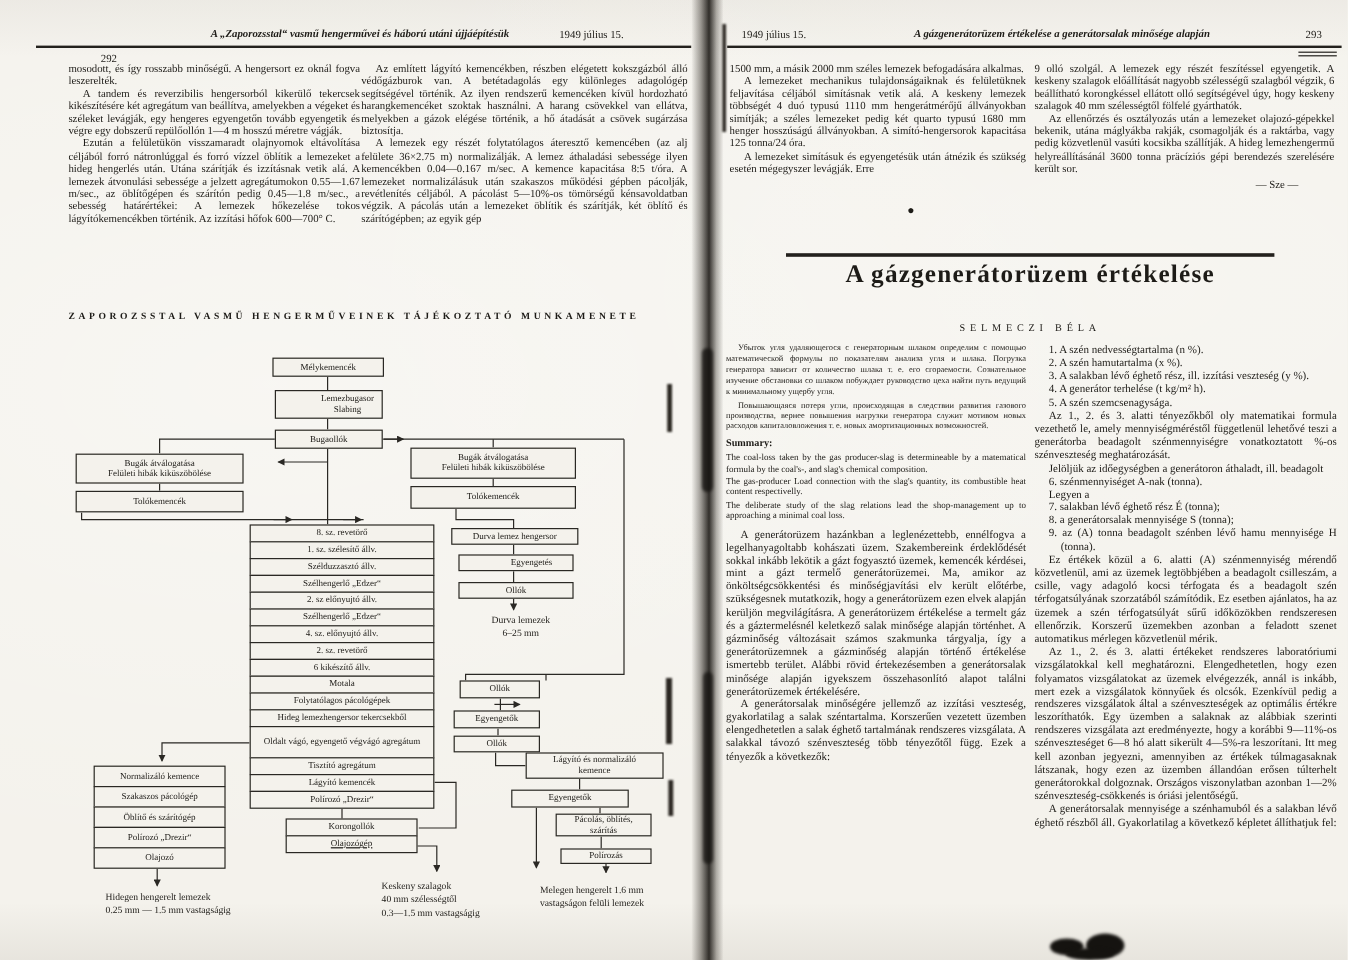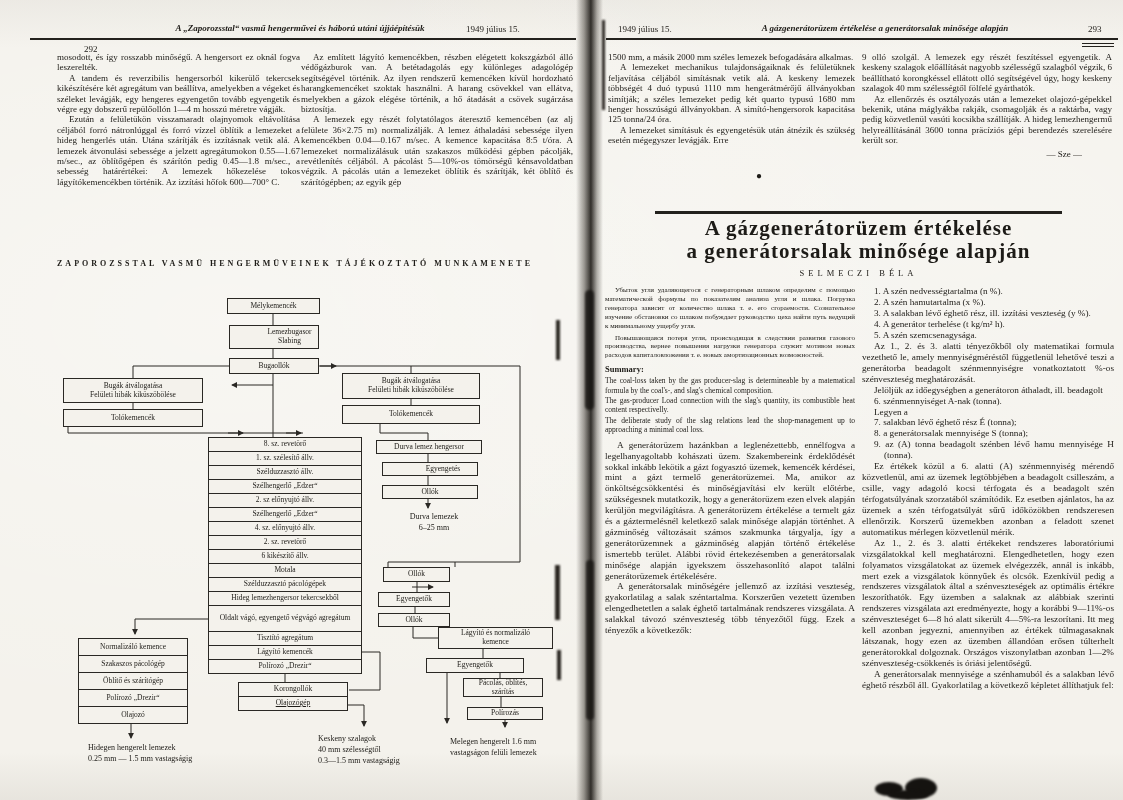--- a/index.html
+++ b/index.html
@@ -134,21 +134,21 @@
   <div class="st-row">8. sz. revetörő</div>
   <div class="st-row">1. sz. szélesítő állv.</div>
   <div class="st-row">Szélduzzasztó állv.</div>
   <div class="st-row">Szélhengerlő „Edzer“</div>
   <div class="st-row">2. sz előnyujtó állv.</div>
   <div class="st-row">Szélhengerlő „Edzer“</div>
   <div class="st-row">4. sz. előnyujtó állv.</div>
   <div class="st-row">2. sz. revetörő</div>
   <div class="st-row">6 kikészítő állv.</div>
   <div class="st-row">Motala</div>
-  <div class="st-row">Szélduzzasztó pácológépek</div>
+  <div class="st-row">Folytatólagos pácológépek</div>
   <div class="st-row">Hideg lemezhengersor tekercsekből</div>
   <div class="st-row dbl">Oldalt vágó, egyengető végvágó agregátum</div>
   <div class="st-row">Tisztító agregátum</div>
   <div class="st-row">Lágyító kemencék</div>
   <div class="st-row">Polírozó „Drezir“</div>
 </div>
 
 <div class="box" style="left:238px;top:682px;width:110px;height:15px;">Korongollók</div>
 <div class="box" style="left:238px;top:696px;width:110px;height:15px;text-decoration:underline;">Olajozógép</div>
 
@@ -208,21 +208,20 @@
   <p>9 olló szolgál. A lemezek egy részét feszítéssel egyengetik. A keskeny szalagok előállítását nagyobb szélességű szalagból végzik, 6 beállítható korongkéssel ellátott olló segítségével úgy, hogy keskeny szalagok 40 mm szélességtől fölfelé gyárthatók.</p>
   <p class="ind">Az ellenőrzés és osztályozás után a lemezeket olajozó-gépekkel bekenik, utána máglyákba rakják, csomagolják és a raktárba, vagy pedig közvetlenül vasúti kocsikba szállítják. A hideg lemezhengermű helyreállításánál 3600 tonna präcíziós gépi berendezés szerelésére került sor.</p>
   <div class="sig">— Sze —</div>
 </div>
 
 <div class="abs" style="left:756px;top:170px;font-size:10px;">●</div>
 
 <div class="abs rule" style="left:655px;top:211px;width:407px;height:2.5px;"></div>
 <div class="abs art-title" style="left:605px;top:217px;width:507px;">
   <div>A gázgenerátorüzem értékelése</div>
-  <div>a generátorsalak minősége alapján</div>
 </div>
 <div class="abs art-author" style="left:605px;top:268px;width:507px;">SELMECZI BÉLA</div>
 
 <div class="abs jp" style="left:605px;top:286px;width:250px;height:504px;overflow:hidden;">
   <p class="ru">Убыток угля удаляющегося с генераторным шлаком определим с помощью математической формулы по показателям анализа угля и шлака. Погрузка генератора зависит от количество шлака т. е. его сгораемости. Сознательное изучение обстановки со шлаком побуждает руководство цеха найти путь ведущий к минимальному ущербу угля.</p>
   <p class="ru">Повышающаяся потеря угли, происходящая в следствии развития газового производства, вернее повышения нагрузки генератора служит мотивом новых расходов капиталовложения т. е. новых амортизационных возможностей.</p>
   <div class="sumh">Summary:</div>
   <p class="en">The coal-loss taken by the gas producer-slag is determineable by a matematical formula by the coal's-, and slag's chemical composition.</p>
   <p class="en">The gas-producer Load connection with the slag's quantity, its combustible heat content respectivelly.</p>
   <p class="en">The deliberate study of the slag relations lead the shop-management up to approaching a minimal coal loss.</p>

